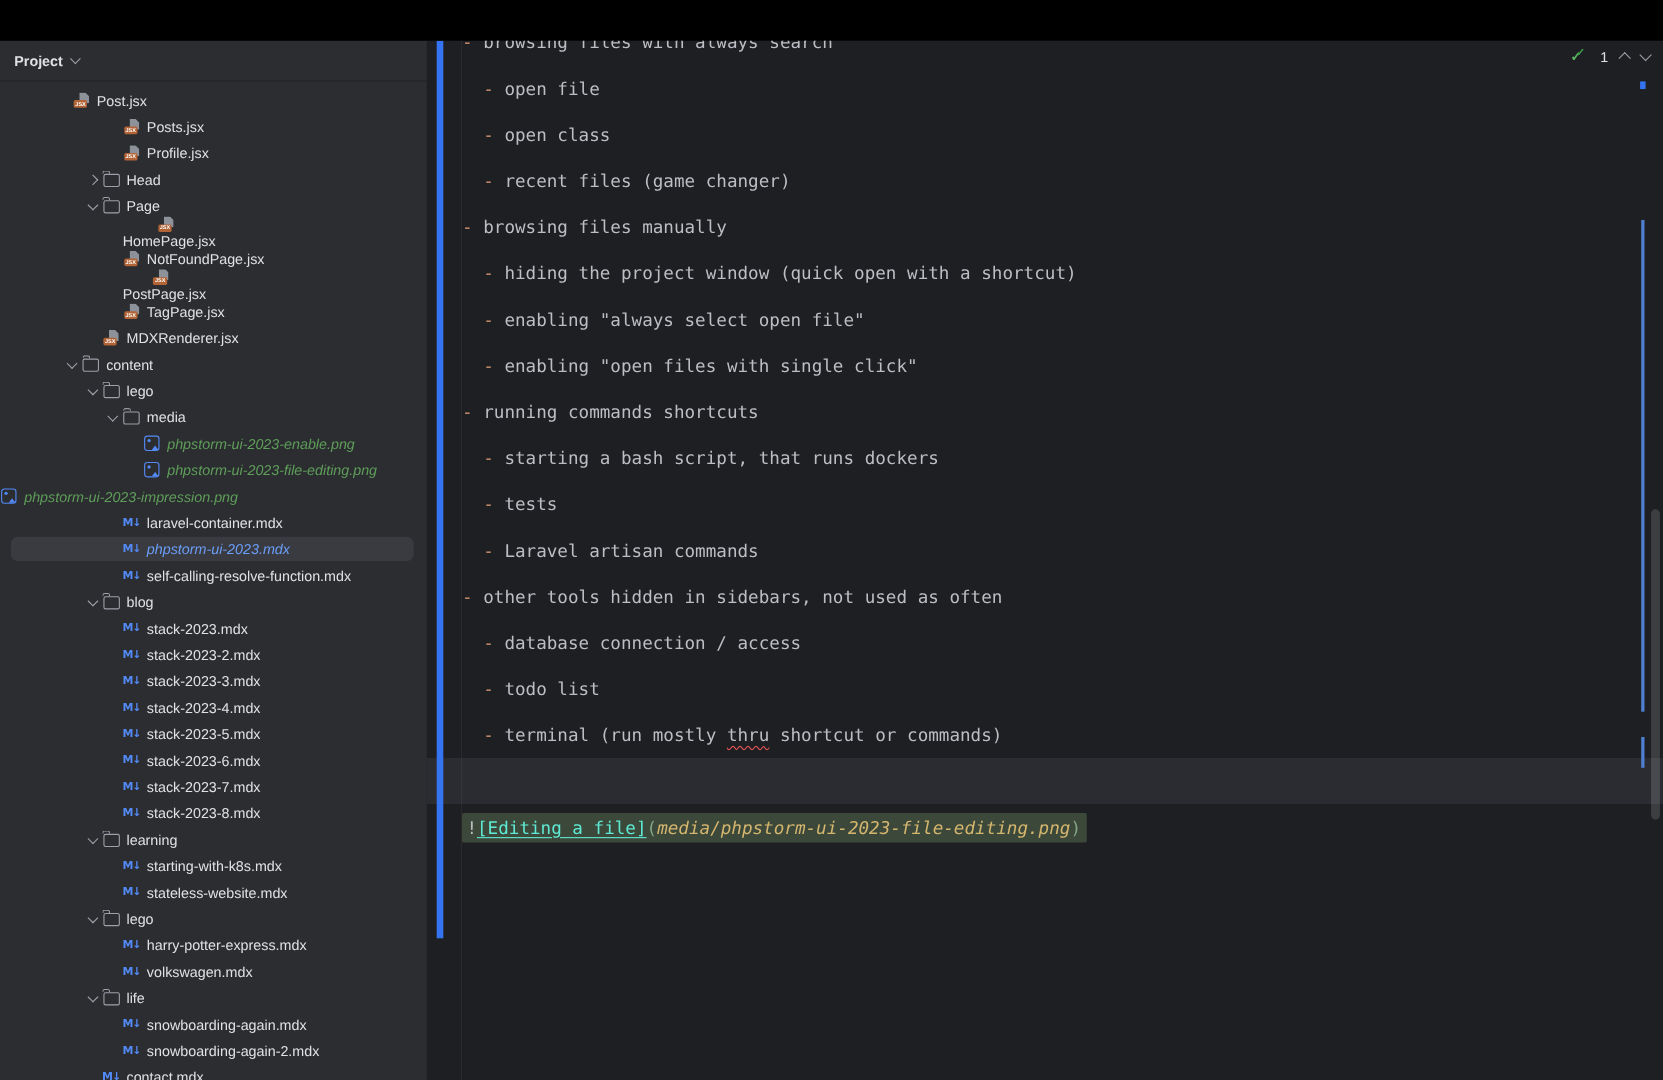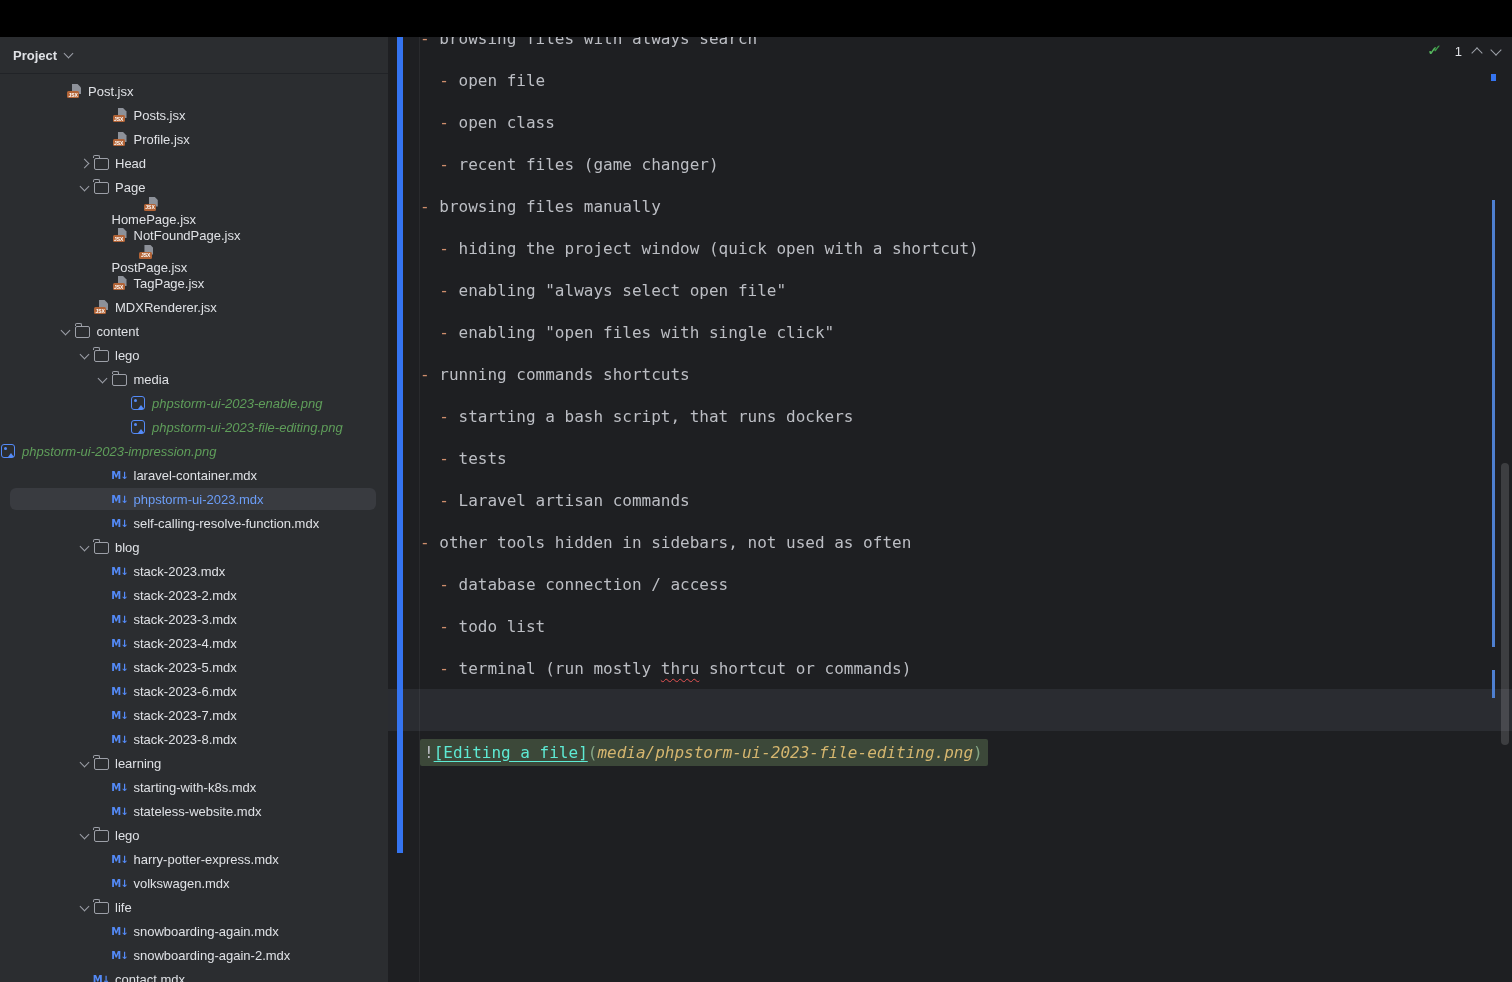--- a/index.html
+++ b/index.html
@@ -38,21 +38,21 @@
   .jsx-badge{position:absolute;left:0;bottom:0;background:#b26437;color:#fff;font-size:5px;font-weight:bold;
     line-height:6px;padding:0.5px 1.5px;border-radius:1.5px;font-family:"Liberation Sans",sans-serif;}
   
   .icon-mdx{color:#548af7;font-size:10px;font-weight:bold;letter-spacing:-1px;font-family:"DejaVu Sans",sans-serif;}
   
   .icon-img{width:12px;height:12px;border:1.3px solid #548af7;border-radius:3px;position:relative;}
   .icon-img::before{content:'';position:absolute;left:1.5px;top:1.5px;width:3px;height:3px;border-radius:50%;background:#548af7;}
   .icon-img::after{content:'';position:absolute;right:0.5px;bottom:0.5px;width:0;height:0;
     border-left:3.5px solid transparent;border-right:3.5px solid transparent;border-bottom:4.5px solid #548af7;}
   .lbl-green{color:#5f9e5a;font-style:italic;}
-  .lbl-sel{color:#6c9ef8;}
+  .lbl-sel{color:#6c9ef8;font-style:italic;}
 
   
   .caret-band{position:absolute;left:388px;top:689px;right:0;height:42px;background:#2a2c31;z-index:1;}
   .gutter-stripe{position:absolute;left:397px;top:37px;width:6px;height:816px;background:#3574f0;z-index:6;}
   .gutter-sep{position:absolute;left:419px;top:37px;bottom:0;width:1px;background:rgba(255,255,255,0.05);z-index:2;}
   .editor-lines{position:absolute;left:388px;top:17px;right:0;z-index:5;
     font-family:"DejaVu Sans Mono",monospace;font-size:16px;color:#bcbec4;}
   .ed-line{height:42px;display:flex;align-items:center;padding-left:32px;white-space:pre;}
   .dash{color:#cf8e6d;}
   .typo{text-decoration:underline wavy #e35252 1px;text-underline-offset:4px;}

